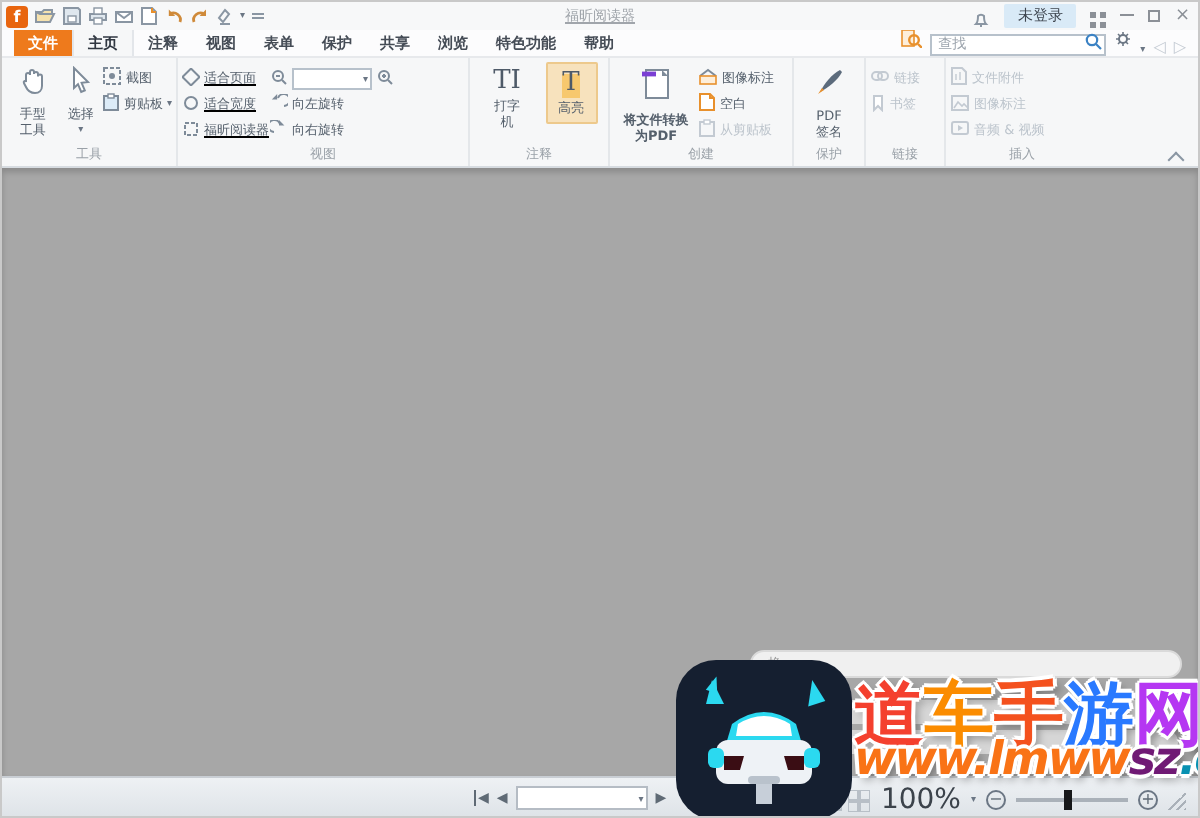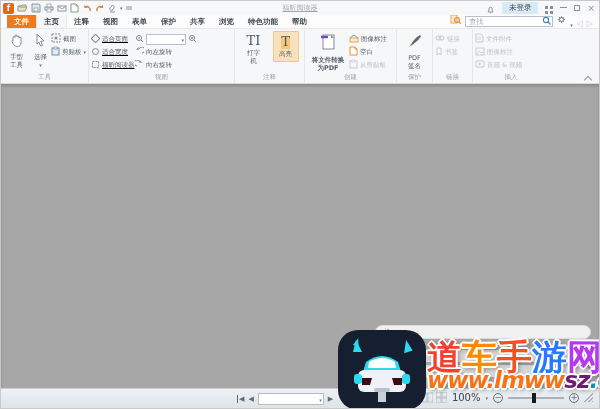--- a/index.html
+++ b/index.html
@@ -55,21 +55,21 @@
   
   .statusbar { height:22px; background:linear-gradient(#eef1f4,#dde2e7); border-top:1px solid #c9ced4; position:relative; display:flex; align-items:center; font-size:7px; color:#5c6670; }
   .pagenav { position:absolute; left:236px; top:4px; display:flex; align-items:center; gap:4px; }
   .nav-btn { color:#5f6a75; font-size:7px; }
   .first-bar { border-left:1.5px solid #5f6a75; padding-left:1px; }
   .page-combo { width:66px; height:12px; background:#fff; border:1px solid #b5bcc4; position:relative; }
   .page-combo .drop { position:absolute; right:1px; top:3px; }
   .sb-right { position:absolute; right:6px; top:3px; display:flex; align-items:center; gap:5px; }
   .layout-icons { display:flex; gap:3px; }
   .layout-icons svg { display:block; }
-  .zoom-pct { font-size:10px; color:#3c434b; }
+  .zoom-pct { font-size:14px; color:#3c434b; }
   .zbtn { width:10px; height:10px; border:1px solid #6b7684; border-radius:50%; color:#5f6a75; font-size:8px; line-height:8px; text-align:center; }
   .slider { position:relative; width:56px; height:10px; }
   .slider .track { position:absolute; top:4px; left:0; right:0; height:2px; background:#aab1b9; }
   .slider .mid { position:absolute; top:2px; left:26px; width:1px; height:6px; background:#8d949c; }
   .slider .handle { position:absolute; top:0; left:24px; width:4px; height:10px; background:#17181a; }
   .grip { width:9px; height:9px; background:
     linear-gradient(135deg, transparent 50%, #aab1b9 50%, #aab1b9 57%, transparent 57%, transparent 71%, #aab1b9 71%, #aab1b9 78%, transparent 78%, transparent 92%, #aab1b9 92%);
   }
 
   

